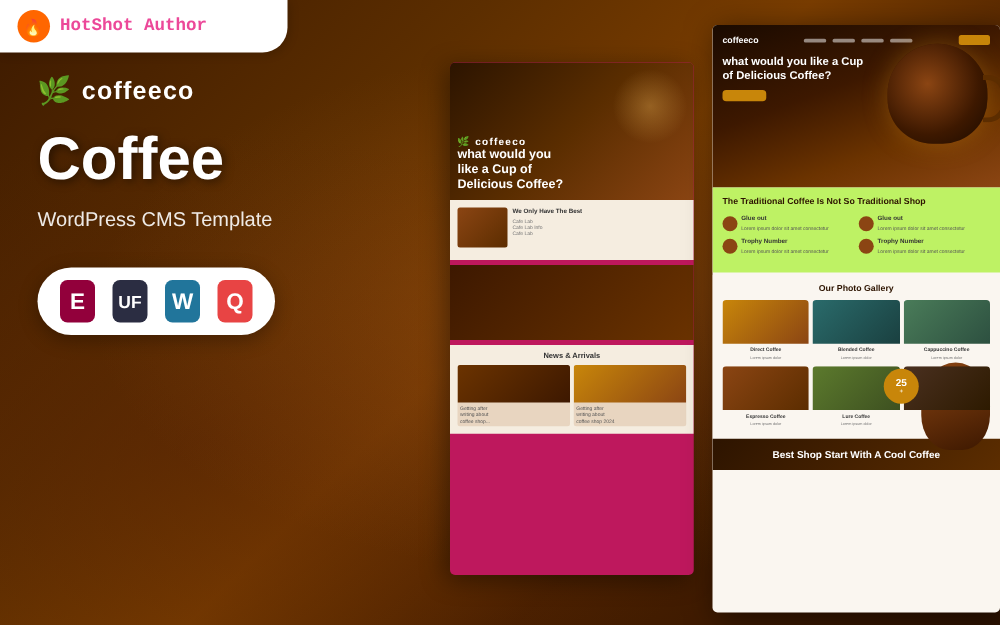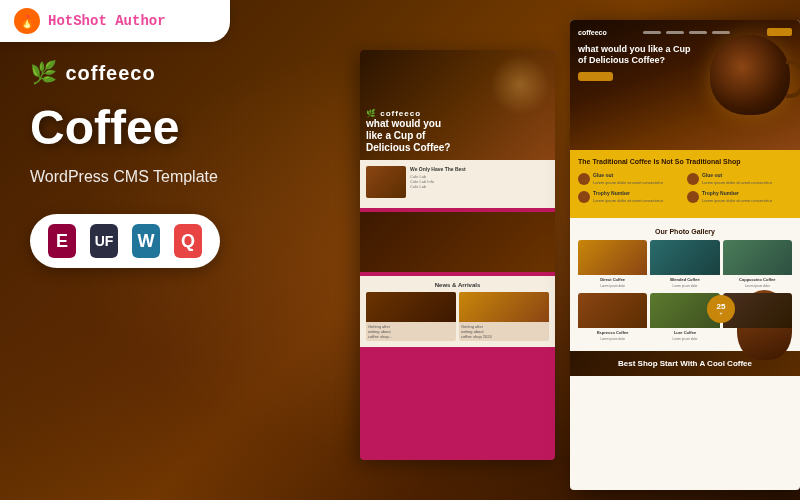--- a/index.html
+++ b/index.html
@@ -606,21 +606,21 @@
           <div class="pright-nav-link"></div>
           <div class="pright-nav-link"></div>
         </div>
         <div class="pright-nav-btn"></div>
       </div>
       <div class="pright-hero-text">what would you like a Cup of Delicious Coffee?</div>
       <div class="pright-hero-btn"></div>
       <div class="pright-coffee-cup"></div>
     </div>
 
-    <div style="position:relative; padding: 8px; background: #eab308;">
+    <div style="position:relative; padding: 8px; background: #bef264;">
       <div class="pright-section1-title">The Traditional Coffee Is Not So Traditional Shop</div>
       <div class="pright-features">
         <div class="pright-feature">
           <div class="pright-feature-icon"></div>
           <div class="pright-feature-text">
             <div class="pright-feature-title">Glue out</div>
             Lorem ipsum dolor sit amet consectetur
           </div>
         </div>
         <div class="pright-feature">

